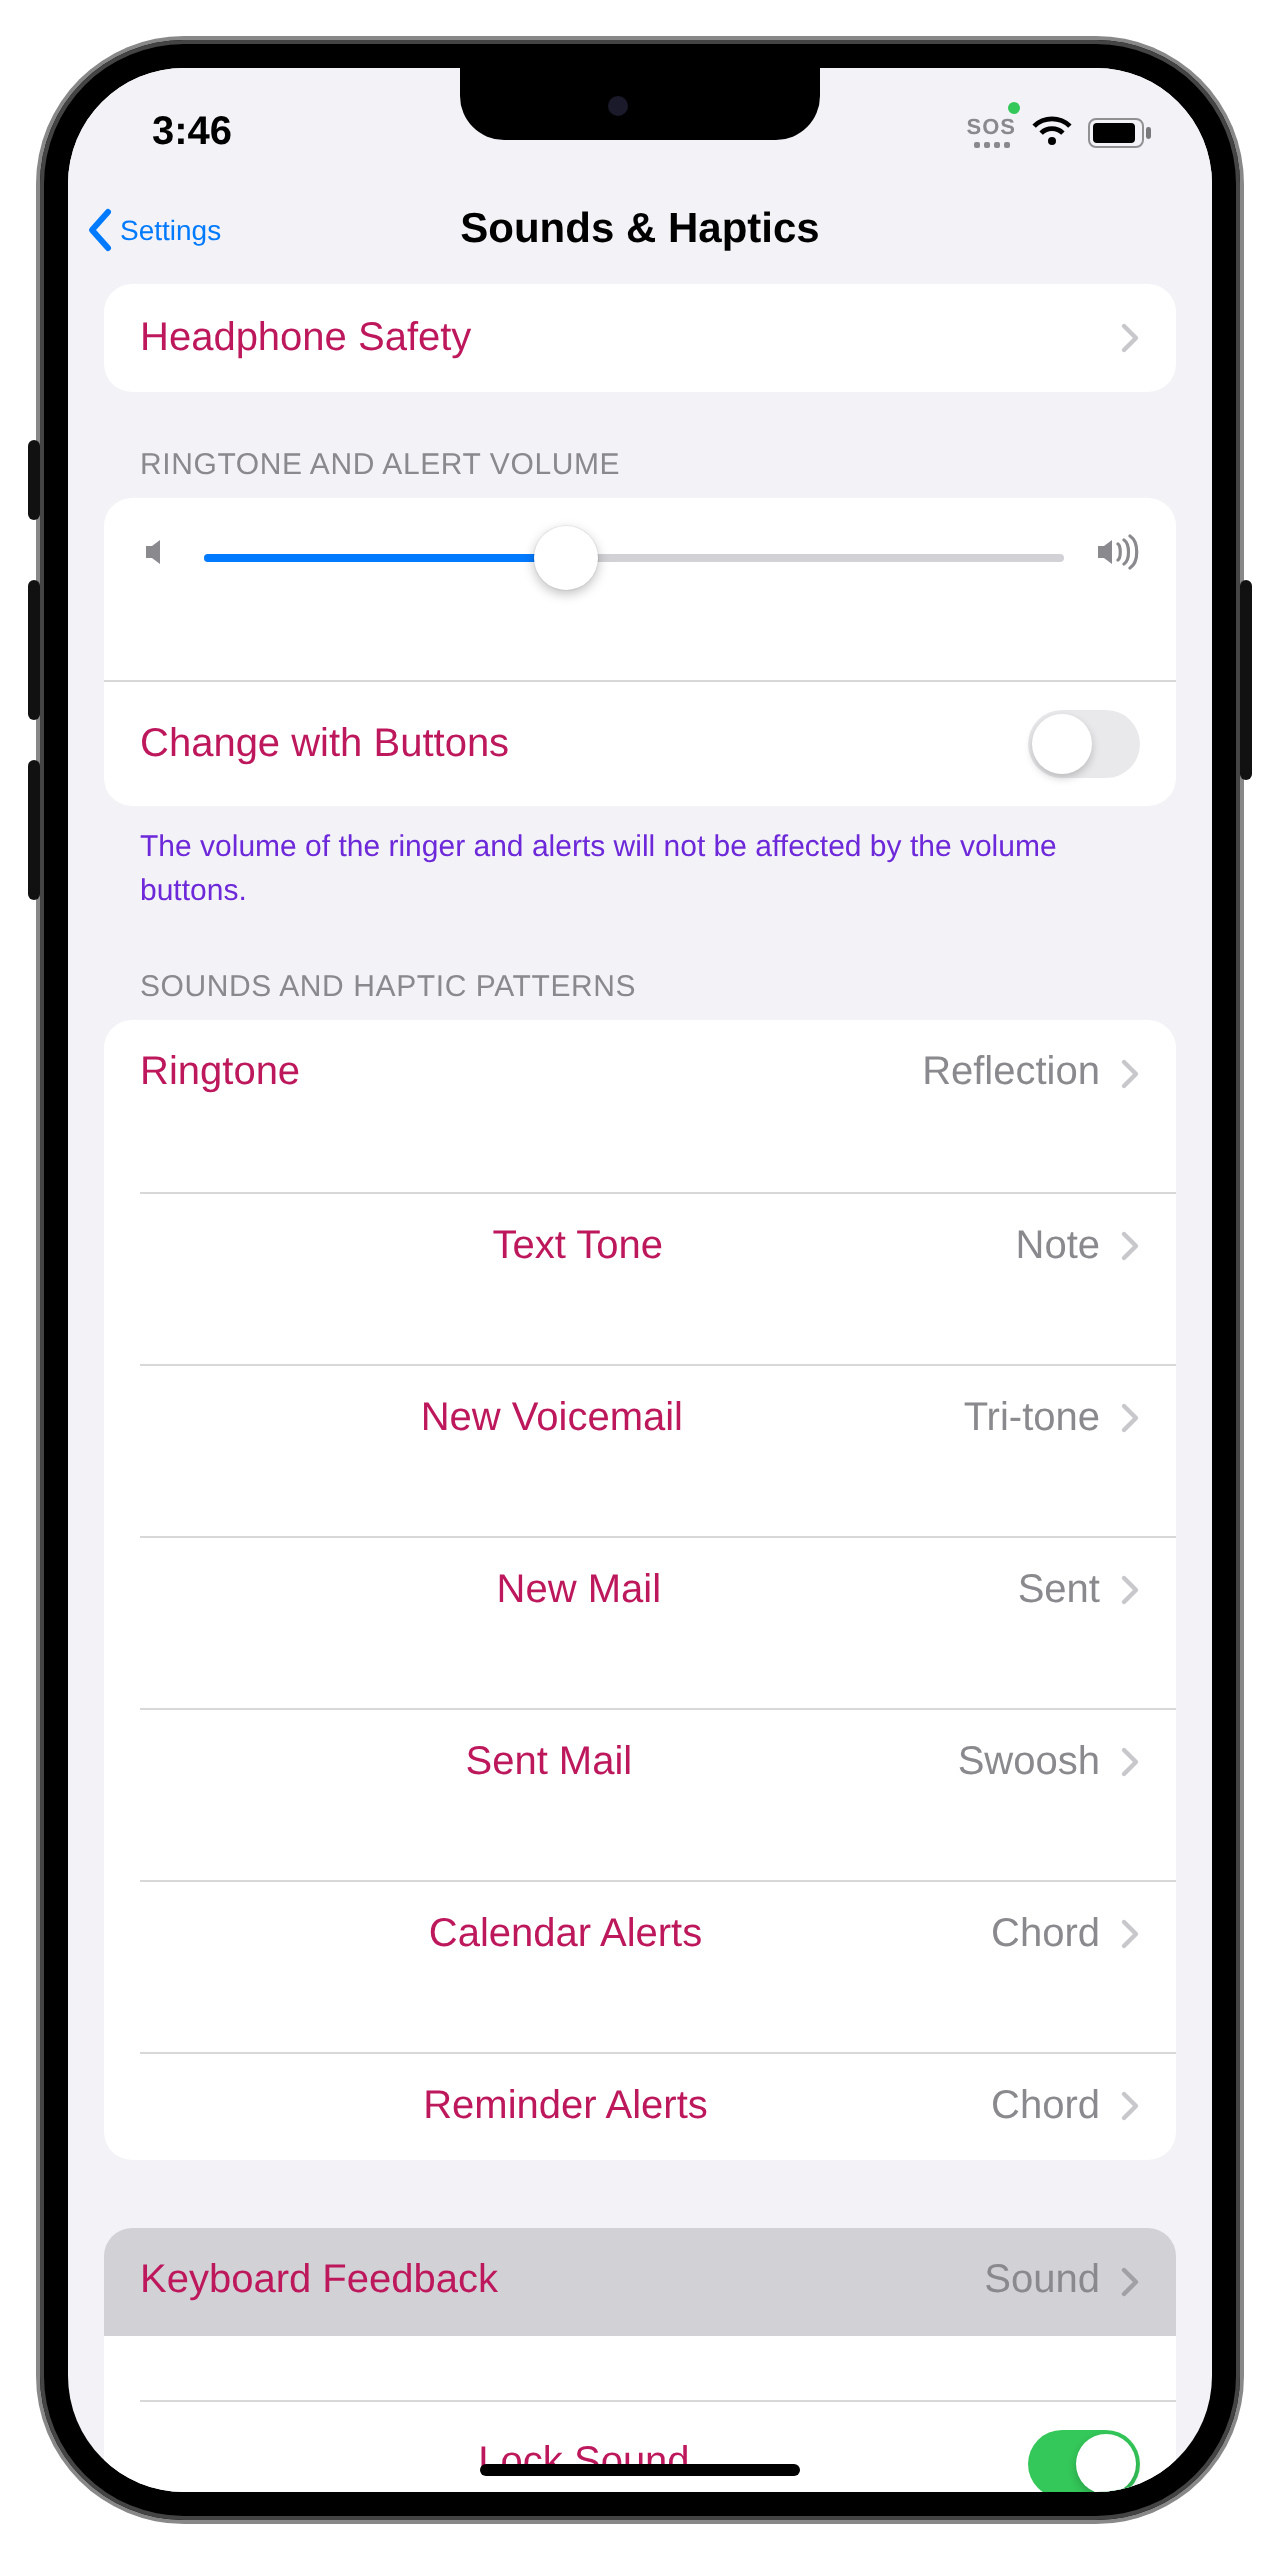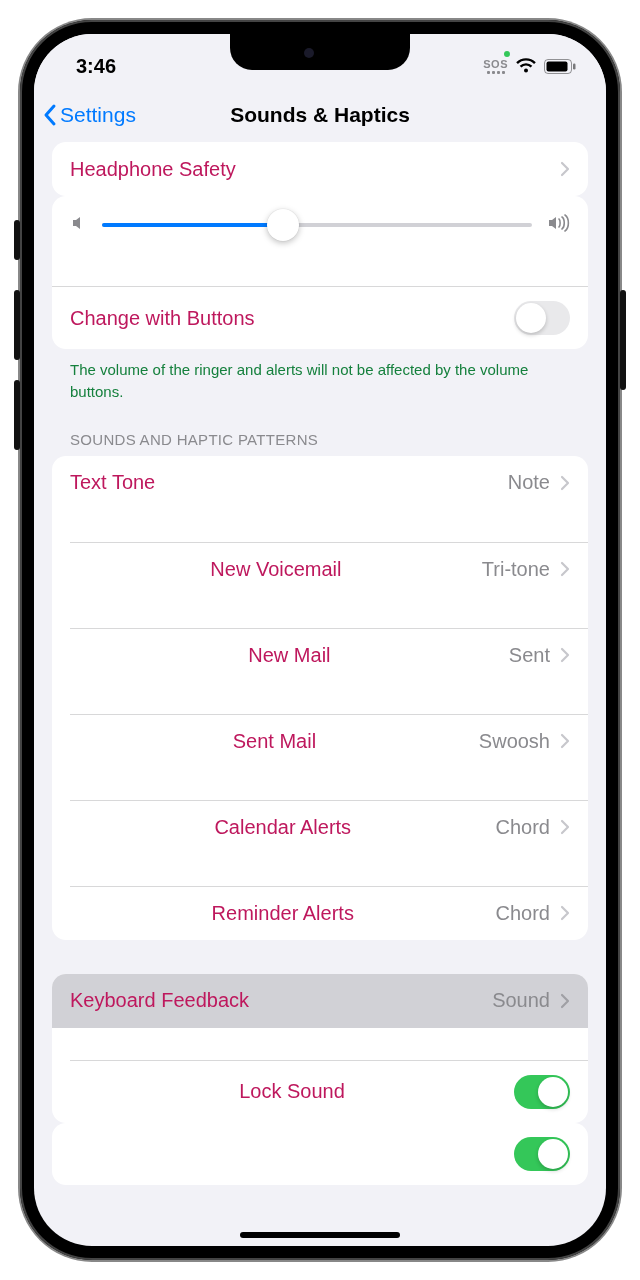--- a/index.html
+++ b/index.html
@@ -85,21 +85,21 @@
     display: flex;
     align-items: center;
     padding: 0 8px;
     position: relative;
     background: #f2f2f7;
   }
   .back {
     display: flex;
     align-items: center;
     color: #007aff;
-    font-size: 21px;
+    font-size: 14px;
     gap: 2px;
   }
   .back-chevron svg { display:block; }
   .nav-title {
     position: absolute;
     left: 50%;
     transform: translateX(-50%);
     font-size: 21px;
     font-weight: 600;
   }
@@ -116,21 +116,21 @@
 
   .section-header {
     font-size: 15px;
     color: #8a8a8e;
     letter-spacing: 0.3px;
     text-transform: uppercase;
     margin: 28px 18px 8px;
   }
   .section-footer {
     font-size: 15px;
-    color: #15803d;
+    color: #6d28d9;
     margin: 10px 18px 0;
     line-height: 1.45;
   }
 
   .group {
     background: #fff;
     border-radius: 14px;
     overflow: hidden;
   }
   .row {
@@ -273,20 +273,21 @@
         <div class="row">
           <span class="row-label">Headphone Safety</span>
           <span class="chevron">
             <svg width="10" height="16" viewBox="0 0 10 16">
                 <path d="M2 2 L8 8 L2 14" stroke="#c7c7cc" stroke-width="2.2" fill="none" stroke-linecap="round" stroke-linejoin="round"></path>
               </svg>
           </span>
         </div>
       </div>
 
+      <div class="section-header">RINGTONE AND ALERT VOLUME</div>
       <div class="group">
         <div class="slider-row">
           <span class="speaker-icon">
             <svg width="18" height="18" viewBox="0 0 18 18">
                 <path fill="#8a8a8e" d="M3 6h3l4-3v12l-4-3H3z"></path>
               </svg>
           </span>
           <div class="slider-track">
             <div class="slider-fill" style="width: 42%;"></div>
             <div class="slider-thumb" style="left: 42%;"></div>
@@ -303,20 +304,31 @@
           <div class="toggle off">
               <div class="knob"></div>
             </div>
         </div>
       </div>
       <div class="section-footer">The volume of the ringer and alerts will not be affected by the volume buttons.</div>
 
       <div class="section-header">SOUNDS AND HAPTIC PATTERNS</div>
       <div class="group" id="patterns-group">
           <div class="row">
+            <span class="row-label">Ringtone</span>
+            <div class="row-right">
+              <span class="row-value">Reflection</span>
+              <span class="chevron">
+                <svg width="10" height="16" viewBox="0 0 10 16">
+                  <path d="M2 2 L8 8 L2 14" stroke="#c7c7cc" stroke-width="2.2" fill="none" stroke-linecap="round" stroke-linejoin="round"></path>
+                </svg>
+              </span>
+            </div>
+          </div>
+          <div class="row">
             <span class="row-label">Text Tone</span>
             <div class="row-right">
               <span class="row-value">Note</span>
               <span class="chevron">
                 <svg width="10" height="16" viewBox="0 0 10 16">
                   <path d="M2 2 L8 8 L2 14" stroke="#c7c7cc" stroke-width="2.2" fill="none" stroke-linecap="round" stroke-linejoin="round"></path>
                 </svg>
               </span>
             </div>
           </div>

